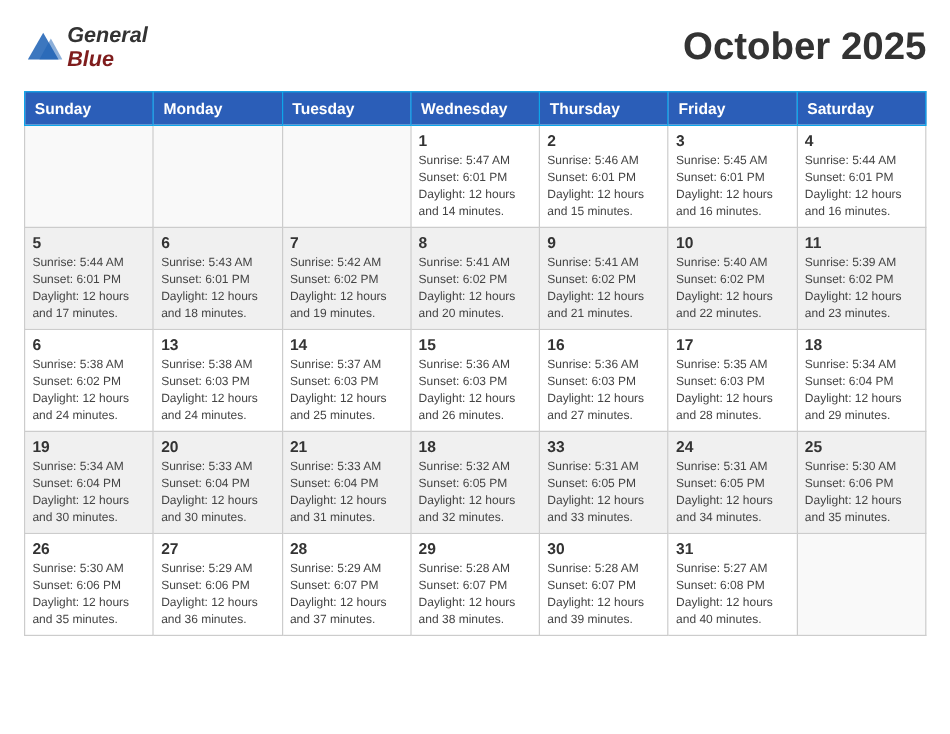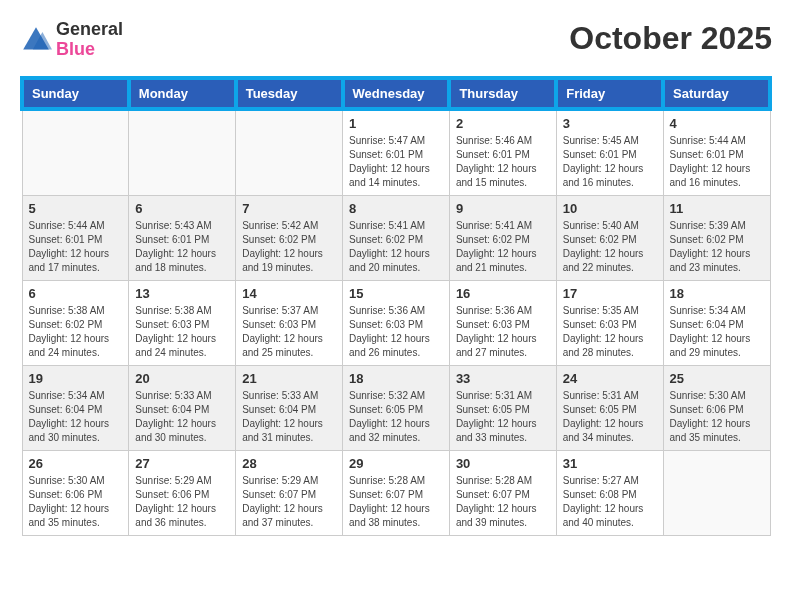--- a/index.html
+++ b/index.html
@@ -13,28 +13,29 @@
     .header {
       display: flex;
       justify-content: space-between;
       align-items: flex-start;
       margin-bottom: 16px;
     }
     .logo {
       display: flex;
       align-items: center;
       gap: 4px;
+      font-style: italic;
     }
     .logo-text {
       font-size: 18px;
       font-weight: bold;
       line-height: 1.1;
     }
     .logo-text .general { color: #333; }
-    .logo-text .blue { color: #ec4899; }
+    .logo-text .blue { color: #7f1d1d; }
     .logo-icon {
       width: 32px;
       height: 32px;
     }
     .title-section {
       text-align: left;
     }
     .month-title {
       font-size: 32px;
       font-weight: bold;
@@ -49,21 +50,21 @@
       border-collapse: collapse;
       border: 1px solid #ccc;
     }
     .calendar th {
       background-color: #2b5eb8;
       color: #fff;
       text-align: left;
       padding: 6px 8px;
       font-size: 13px;
       font-weight: bold;
-      border: 4px solid #0ea5e9;
+      border: 1px solid #0ea5e9;
     }
     .calendar td {
       vertical-align: top;
       padding: 5px 6px;
       font-size: 10.5px;
       color: #333;
       border: 1px solid #ccc;
       width: calc(100% / 7);
       min-height: 90px;
       background: #fff;

